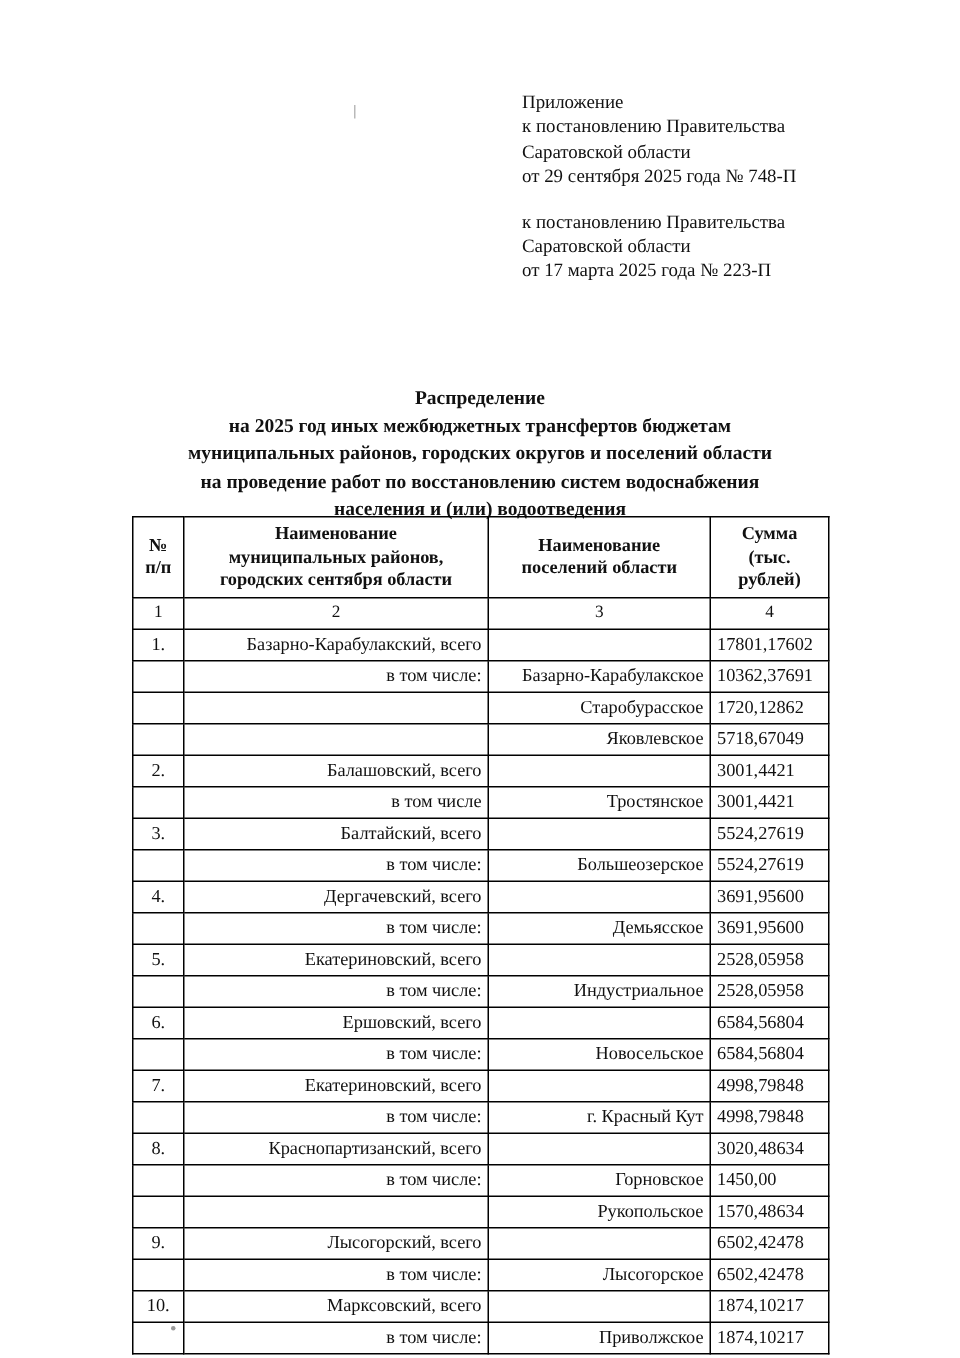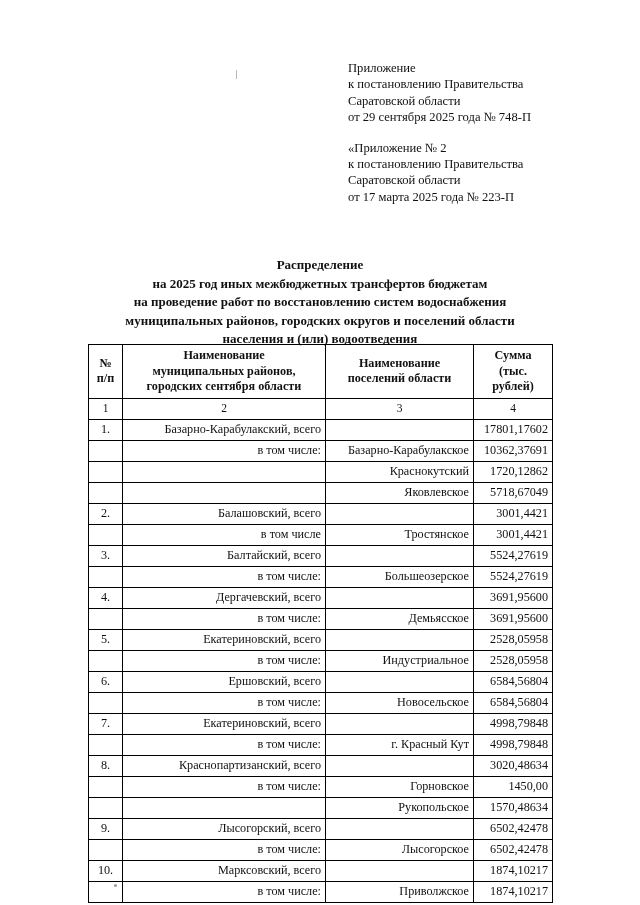--- a/index.html
+++ b/index.html
@@ -103,49 +103,48 @@
   col.c-set { width: 148px; }
   col.c-sum { width: 79px; }
 
   .colnum td {
     text-align: center;
     font-size: 11.5px;
     height: 15px;
     line-height: 13px;
   }
   .cell-num { text-align: center; }
-  .cell-sum { text-align: right; padding-right: 8px; }
+  .cell-sum { padding-right: 8px; }
   .cell-left { text-align: right; }
   .indent { padding-left: 12px; }
 </style>
 </head>
 <body>
 
 <div class="page">
 
   <div class="scan-tick"></div>
   <div class="scan-dot"></div>
 
   <div class="header-block">
     <div class="line">Приложение</div>
     <div class="line">к постановлению Правительства</div>
     <div class="line">Саратовской области</div>
     <div class="line">от 29 сентября 2025 года № 748-П</div>
     <div class="gap"></div>
-    <div class="line">«Приложение № 2</div>
     <div class="line">к постановлению Правительства</div>
     <div class="line">Саратовской области</div>
     <div class="line">от 17 марта 2025 года № 223-П</div>
   </div>
 
   <div class="title-block">
     <span class="t-line">Распределение</span>
     <span class="t-line">на 2025 год иных межбюджетных трансфертов бюджетам</span>
+    <span class="t-line">муниципальных районов, городских округов и поселений области</span>
     <span class="t-line">на проведение работ по восстановлению систем водоснабжения</span>
-    <span class="t-line">муниципальных районов, городских округов и поселений области</span>
     <span class="t-line">населения и (или) водоотведения</span>
   </div>
 
   <div class="table-wrap">
     <table class="main">
       <colgroup>
         <col class="c-num">
         <col class="c-mun">
         <col class="c-set">
         <col class="c-sum">
@@ -186,21 +185,21 @@
           </tr>
           <tr>
             <td class="cell-num"></td>
             <td class="cell-left indent">в том числе:</td>
             <td class="cell-left">Базарно-Карабулакское</td>
             <td class="cell-sum">10362,37691</td>
           </tr>
           <tr>
             <td class="cell-num"></td>
             <td class="cell-left"></td>
-            <td class="cell-left">Краснокутский</td>
+            <td class="cell-left">Старобурасское</td>
             <td class="cell-sum">1720,12862</td>
           </tr>
           <tr>
             <td class="cell-num"></td>
             <td class="cell-left"></td>
             <td class="cell-left">Яковлевское</td>
             <td class="cell-sum">5718,67049</td>
           </tr>
           <tr>
             <td class="cell-num">2.</td>

